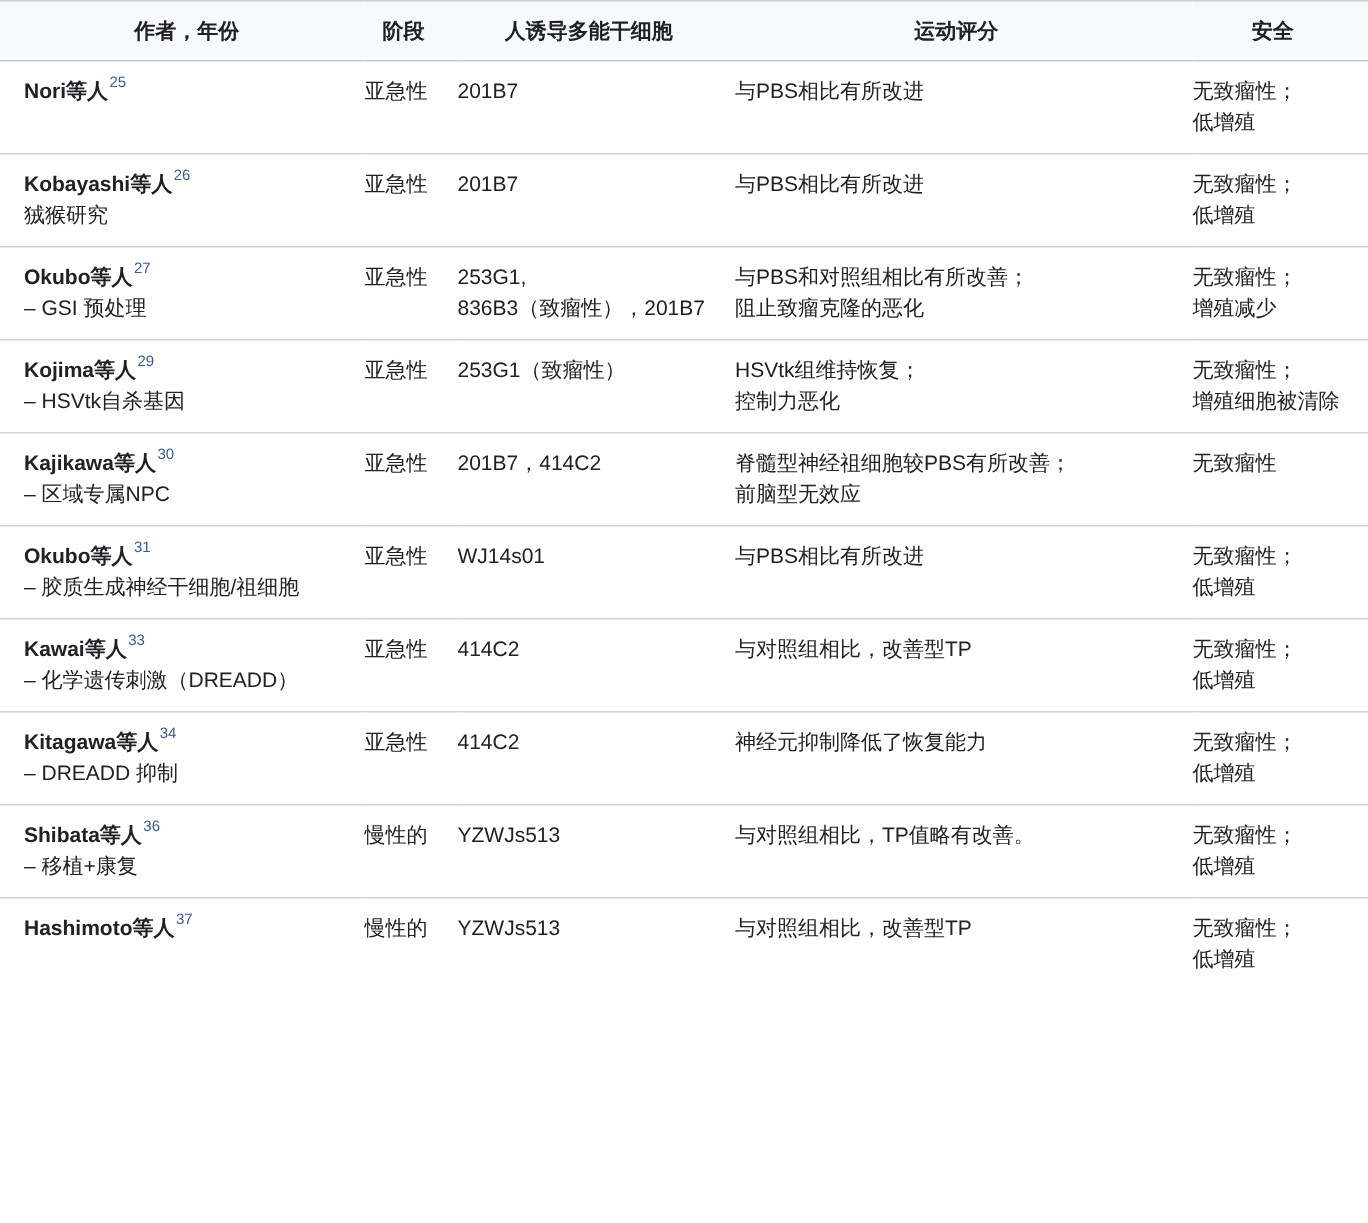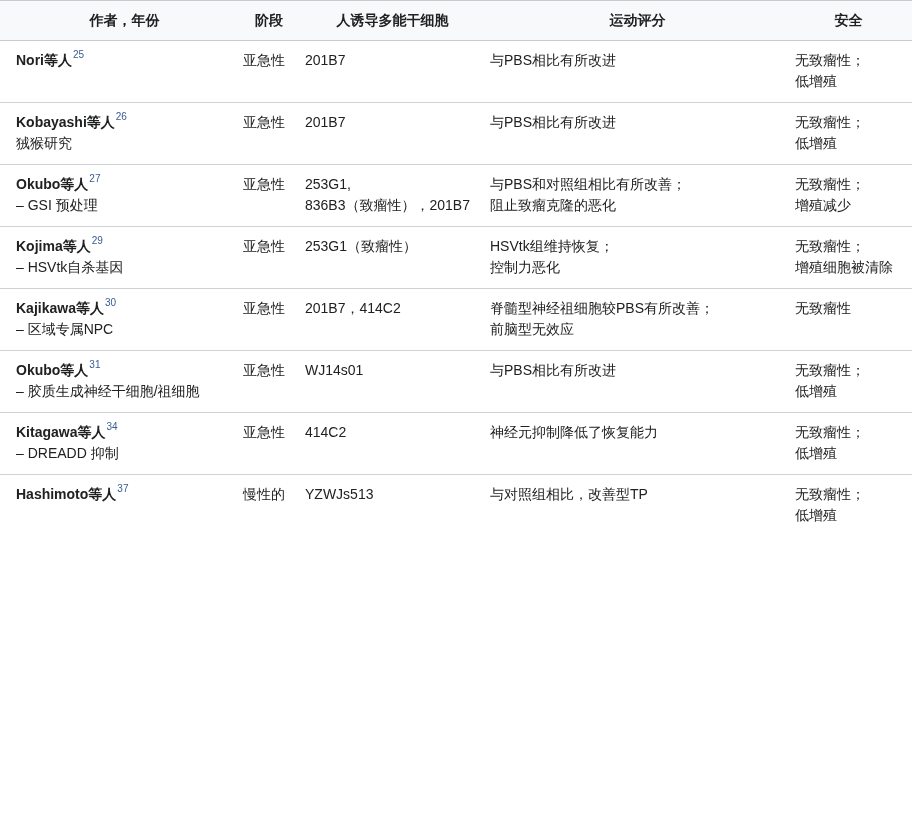--- a/index.html
+++ b/index.html
@@ -143,26 +143,48 @@
       <div class="subtitle">– 胶质生成神经干细胞/祖细胞</div>
     </td>
     <td>亚急性</td>
     <td>WJ14s01</td>
     <td>与PBS相比有所改进</td>
     <td>无致瘤性；
 低增殖</td>
   </tr>
       <tr>
     <td class="col-author">
+      <div class="author-line"><span>Kawai等人</span><sup class="ref">33</sup></div>
+      <div class="subtitle">– 化学遗传刺激（DREADD）</div>
+    </td>
+    <td>亚急性</td>
+    <td>414C2</td>
+    <td>与对照组相比，改善型TP</td>
+    <td>无致瘤性；
+低增殖</td>
+  </tr>
+      <tr>
+    <td class="col-author">
       <div class="author-line"><span>Kitagawa等人</span><sup class="ref">34</sup></div>
       <div class="subtitle">– DREADD 抑制</div>
     </td>
     <td>亚急性</td>
     <td>414C2</td>
     <td>神经元抑制降低了恢复能力</td>
+    <td>无致瘤性；
+低增殖</td>
+  </tr>
+      <tr>
+    <td class="col-author">
+      <div class="author-line"><span>Shibata等人</span><sup class="ref">36</sup></div>
+      <div class="subtitle">– 移植+康复</div>
+    </td>
+    <td>慢性的</td>
+    <td>YZWJs513</td>
+    <td>与对照组相比，TP值略有改善。</td>
     <td>无致瘤性；
 低增殖</td>
   </tr>
       <tr>
     <td class="col-author">
       <div class="author-line"><span>Hashimoto等人</span><sup class="ref">37</sup></div>
 
     </td>
     <td>慢性的</td>
     <td>YZWJs513</td>

